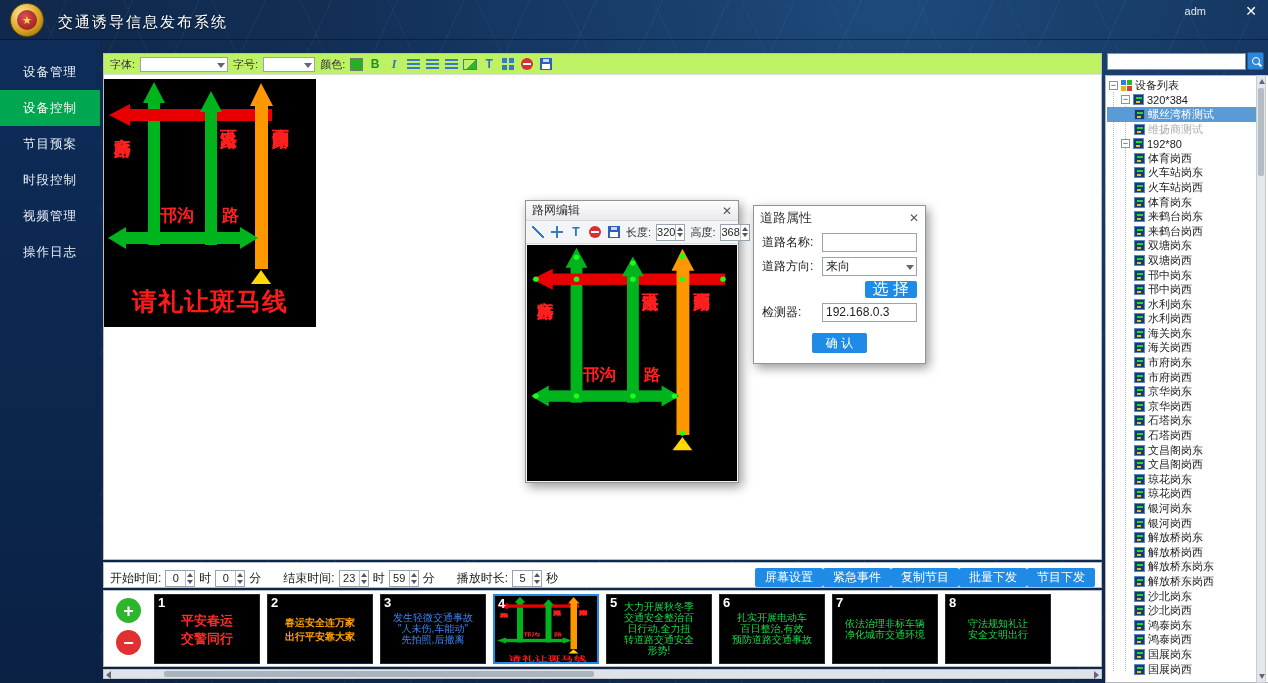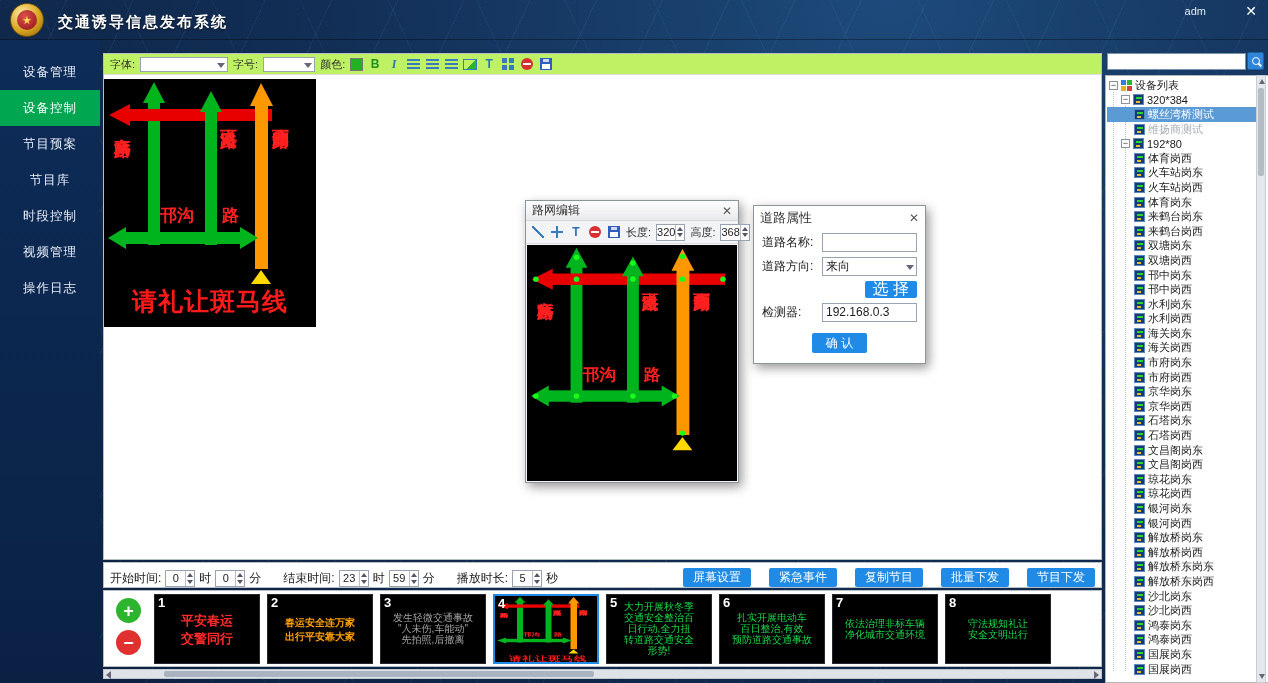--- a/index.html
+++ b/index.html
@@ -9,21 +9,21 @@
 .app::before{content:'';position:absolute;inset:0;pointer-events:none;
   background:repeating-linear-gradient(115deg,rgba(90,160,220,.10) 0 1px,transparent 1px 60px),
   repeating-linear-gradient(65deg,rgba(90,160,220,.08) 0 1px,transparent 1px 80px)}
 
 .header{position:absolute;left:0;top:0;width:1268px;height:40px;z-index:20;border-bottom:1px solid rgba(0,0,0,.35)}
 .logo{position:absolute;left:10px;top:3px;width:34px;height:34px;border-radius:50%;
   background:radial-gradient(circle at 35% 30%,#ffe9a0,#d9a520 55%,#8a6209);border:1px solid #6e4f08;
   display:flex;align-items:center;justify-content:center}
 .logo .badge-core{width:20px;height:20px;border-radius:50%;background:radial-gradient(circle at 40% 35%,#e05050,#8c1212);display:flex;align-items:center;justify-content:center}
 .logo .star{color:#ffd84a;font-size:11px;line-height:11px}
-.app-title{position:absolute;left:58px;top:13px;color:#fff;font-size:15px;font-weight:bold;letter-spacing:2px;text-shadow:0 1px 2px rgba(0,0,0,.6)}
+.app-title{position:absolute;left:58px;top:13px;color:#fff;font-size:15px;font-weight:normal;letter-spacing:2px;text-shadow:0 1px 2px rgba(0,0,0,.6)}
 .user{position:absolute;right:62px;top:5px;color:#dfe8f5;font-size:11px}
 .win-close{position:absolute;right:8px;top:3px;color:#fff;font-size:14px;width:18px;text-align:center;cursor:pointer}
 
 .sidebar{position:absolute;left:0;top:40px;width:100px;height:643px;z-index:10;
   background:linear-gradient(#0d2c58,#0a2144)}
 .side-item{height:36px;margin-top:0;display:flex;align-items:center;justify-content:center;
   color:#e8eef8;font-size:12.5px;letter-spacing:1px;cursor:pointer}
 .side-item:first-child{margin-top:14px}
 .side-item.active{background:#00a650;color:#fff}
 
@@ -78,21 +78,21 @@
 .spin{display:inline-flex;width:30px;height:17px;border:1px solid #9aa4b0;background:#fff;vertical-align:middle}
 .spin.w34{width:36px}
 .spin-v{flex:1;text-align:center;font-size:11px;line-height:15px;color:#222}
 .spin-a{width:9px;border-left:1px solid #b8c0c8;display:flex;flex-direction:column;align-items:center;justify-content:space-evenly}
 .su{border-left:3px solid transparent;border-right:3px solid transparent;border-bottom:4px solid #556}
 .sd{border-left:3px solid transparent;border-right:3px solid transparent;border-top:4px solid #556}
 
 .ctrlbar{position:absolute;left:103px;top:562px;width:999px;height:26px;background:#fff;border:1px solid #b8bec6;z-index:1;
   display:flex;align-items:flex-end;gap:4px;padding:0 6px;font-size:12px;color:#222}
 .cb-gap{width:14px}
-.actions{margin-left:auto;display:flex;gap:18px}
+.actions{margin-left:auto;display:flex;gap:0}
 
 .thumbstrip{position:absolute;left:103px;top:590px;width:999px;height:77px;background:#fff;border:1px solid #b8bec6;z-index:1}
 .circle-btn{position:absolute;left:12px;width:25px;height:25px;border-radius:50%;display:flex;align-items:center;justify-content:center;
   color:#fff;font-size:18px;font-weight:bold;line-height:18px;cursor:pointer}
 .circle-btn.plus{top:7px;background:#2db52d}
 .circle-btn.minus{top:39px;background:#e03030}
 .thumbs{position:absolute;left:50px;top:3px;display:flex;gap:7px}
 .thumb{position:relative;width:106px;height:70px;background:#000;border:1px solid #23282e;overflow:hidden;cursor:pointer}
 .thumb.sel{border:2px solid #1f8be6}
 .tnum{position:absolute;top:0;left:3px;color:#fff;font-size:13px;font-weight:bold;z-index:3}
@@ -152,21 +152,20 @@
       </div>
     <div class="app-title">交通诱导信息发布系统</div>
     <div class="user">adm</div>
     <div class="win-close">✕</div>
   </div>
 
   <div class="sidebar">
     <div class="side-item">设备管理</div>
     <div class="side-item active">设备控制</div>
     <div class="side-item">节目预案</div>
-    <div class="side-item">节目库</div>
     <div class="side-item">时段控制</div>
     <div class="side-item">视频管理</div>
     <div class="side-item">操作日志</div>
   </div>
 
   <div class="workarea">
     <div class="toolbar">
       <span class="tb-label">字体:</span>
       <span class="combo">
           <i class="caret"></i>
@@ -396,21 +395,21 @@
       </div>
       <div class="thumb">
         <span class="tnum">2</span>
         <div class="tlines fz10" style="color: rgb(255, 160, 0);">
             <div class="tline">春运安全连万家</div>
             <div class="tline">出行平安靠大家</div>
           </div>
       </div>
       <div class="thumb">
         <span class="tnum">3</span>
-        <div class="tlines" style="color: #a3a3a3;">
+        <div class="tlines" style="color: #3b82f6;">
             <div class="tline">发生轻微交通事故</div>
             <div class="tline">"人未伤,车能动"</div>
             <div class="tline">先拍照,后撤离</div>
           </div>
       </div>
       <div class="thumb sel">
         <span class="tnum">4</span>
         <div class="mini-wrap">
           <div class="sign mini">
             <svg viewBox="0 0 212 248" width="212" height="248">

